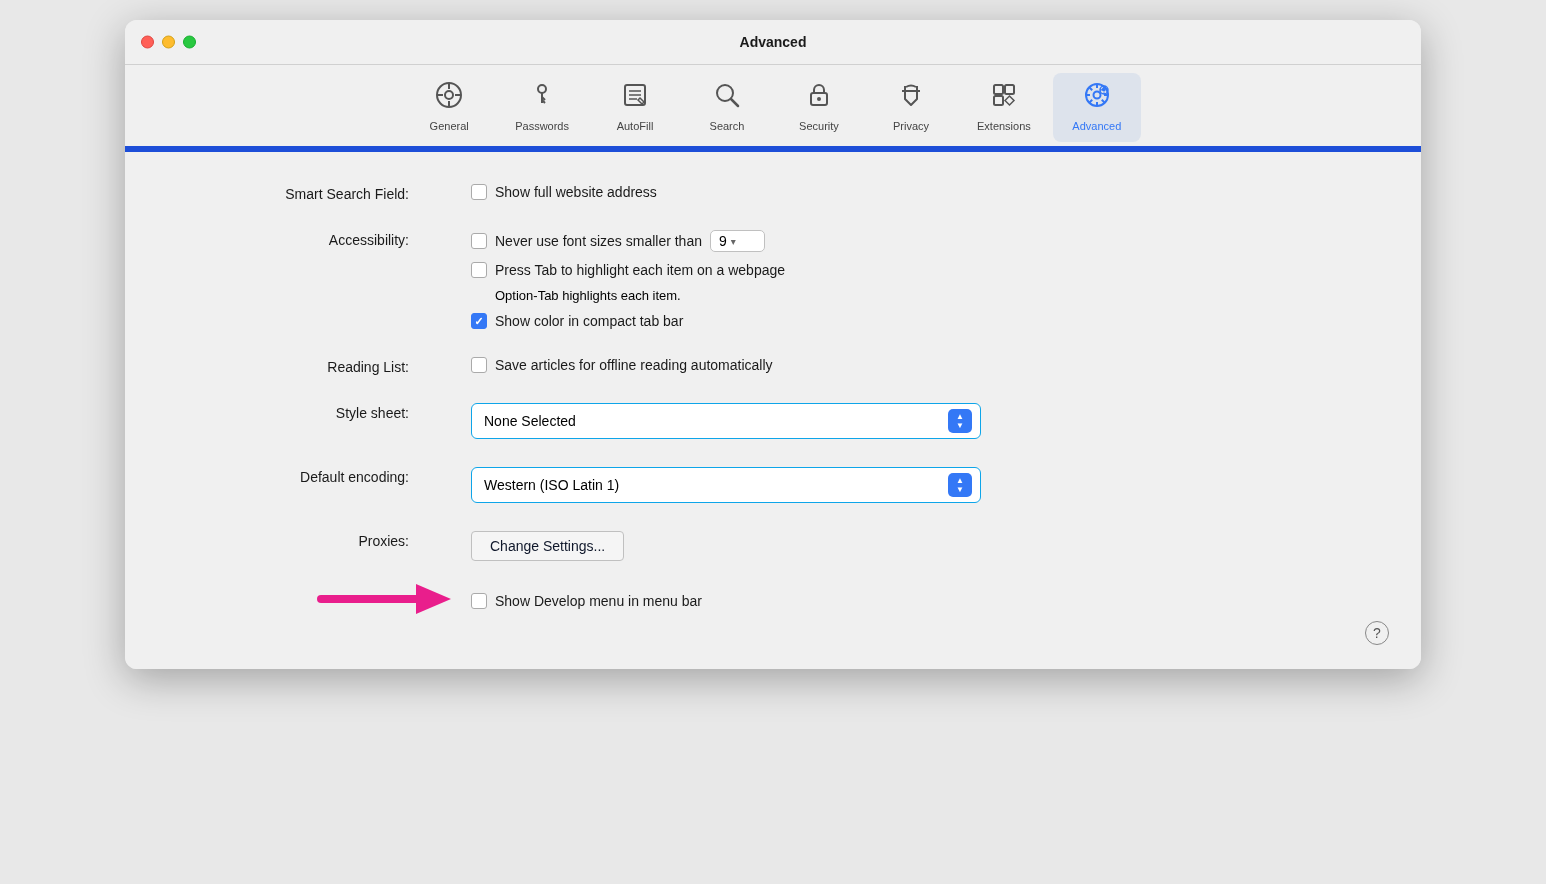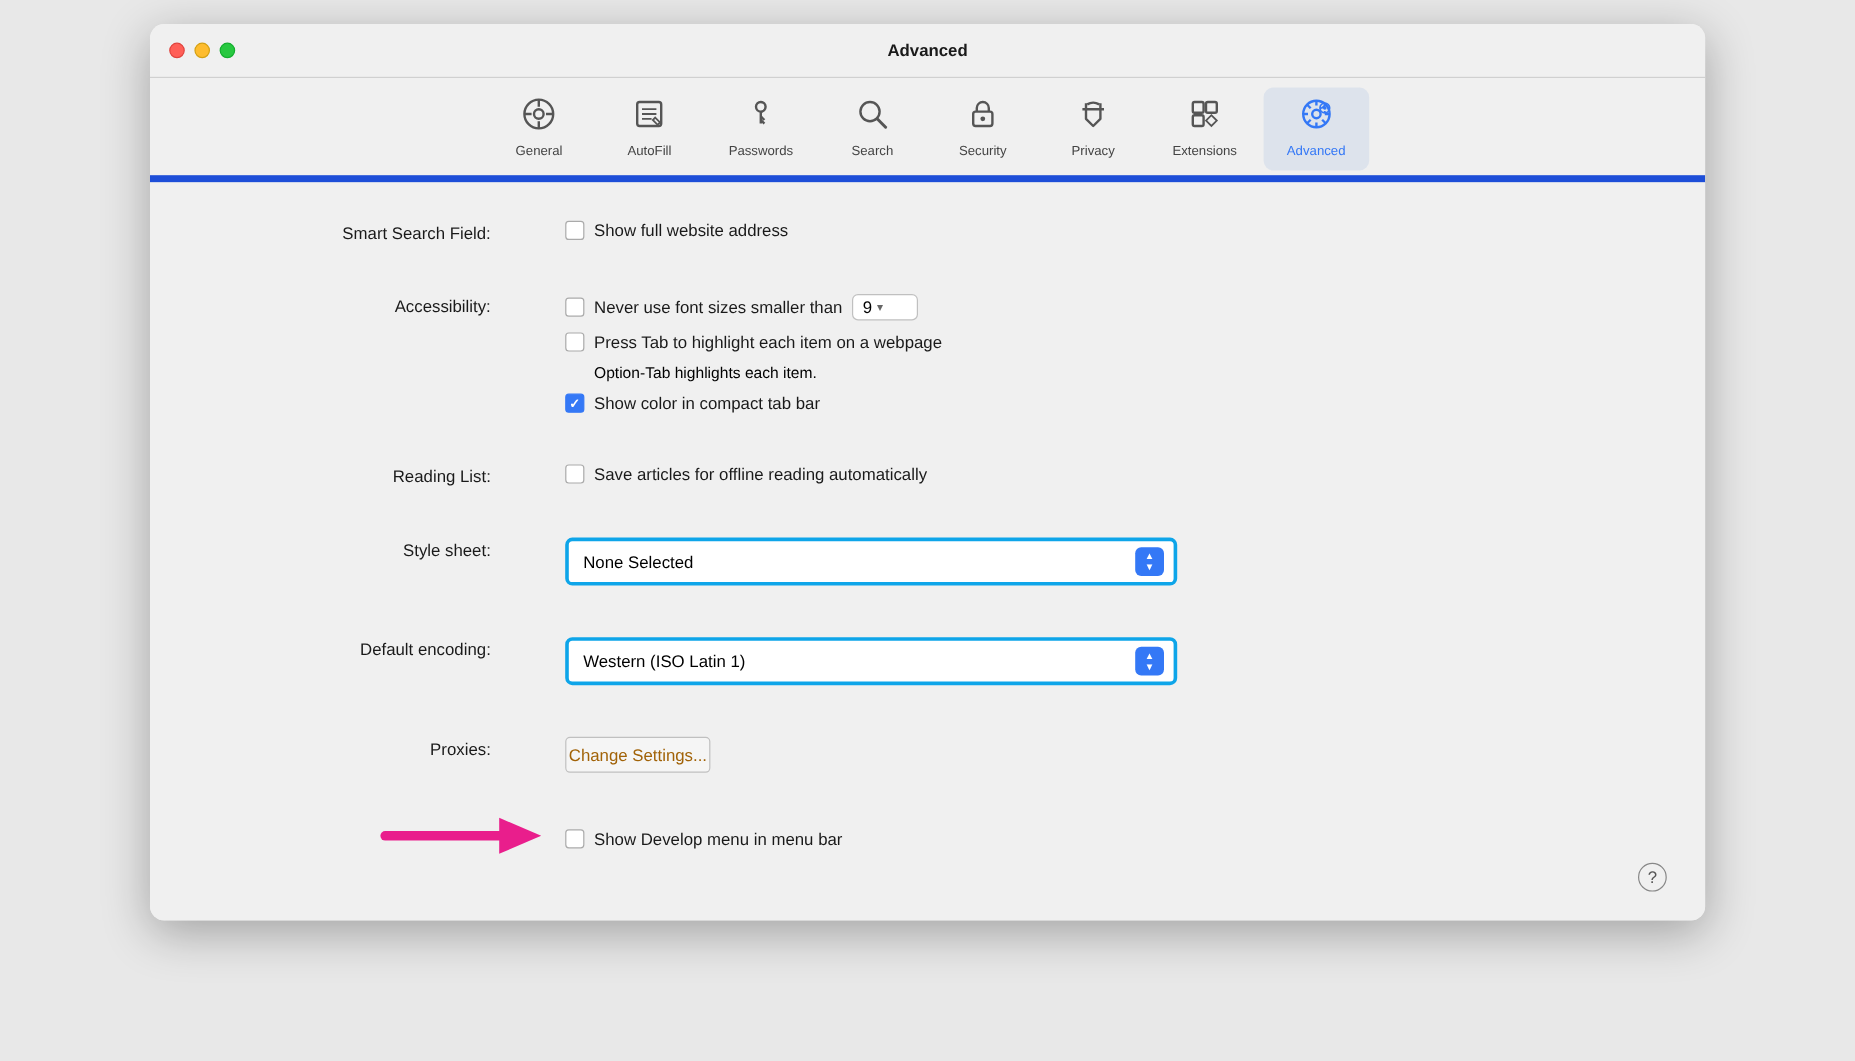--- a/index.html
+++ b/index.html
@@ -110,21 +110,21 @@
       font-weight: 500;
     }
 
     
     .content {
       flex: 1;
       padding: 32px 60px 32px 60px;
       background: #f0f0f0;
       display: flex;
       flex-direction: column;
-      gap: 15px;
+      gap: 0;
     }
 
     .settings-row {
       display: flex;
       align-items: flex-start;
       margin-bottom: 28px;
     }
 
     .row-label {
       width: 240px;
@@ -205,21 +205,21 @@
       color: #666;
       font-size: 10px;
     }
 
     
     .select-dropdown {
       display: flex;
       align-items: center;
       justify-content: space-between;
       background: white;
-      border: 3px solid #0ea5e9;
+      border: 1px solid #0ea5e9;
       border-radius: 6px;
       padding: 5px 8px 5px 12px;
       font-size: 14px;
       cursor: pointer;
       width: 510px;
     }
 
     .select-dropdown .select-arrow {
       width: 24px;
       height: 24px;
@@ -232,24 +232,24 @@
       font-size: 10px;
       flex-direction: column;
       gap: 1px;
     }
 
     
     .btn {
       background: #f5f5f5;
       border: 1px solid #c0c0c0;
       border-radius: 4px;
-      padding: 6px 2px;
+      padding: 6px 18px;
       font-size: 14px;
       cursor: pointer;
-      color: #a16207;
+      color: #0f172a;
     }
 
     
     .arrow-annotation {
       position: relative;
       display: flex;
       align-items: center;
     }
 
     .pink-arrow {
@@ -309,40 +309,40 @@
           <line x1="20" y1="14" x2="26" y2="14" stroke="#555" stroke-width="2"></line>
         </svg>
       </span>
       <span class="tab-label">General</span>
     </div>
 
 
     <div class="tab-item">
       <span class="tab-icon">
         <svg width="28" height="28" viewBox="0 0 28 28" fill="none">
+          <circle cx="14" cy="8" r="4" stroke="#555" stroke-width="2" fill="none"></circle>
+          <line x1="14" y1="12" x2="14" y2="22" stroke="#555" stroke-width="2"></line>
+          <line x1="14" y1="16" x2="17" y2="19" stroke="#555" stroke-width="2"></line>
+          <line x1="14" y1="19" x2="17" y2="22" stroke="#555" stroke-width="2"></line>
+        </svg>
+      </span>
+      <span class="tab-label">Passwords</span>
+    </div>
+
+    <div class="tab-item">
+      <span class="tab-icon">
+        <svg width="28" height="28" viewBox="0 0 28 28" fill="none">
           <rect x="4" y="4" width="20" height="20" rx="2" stroke="#555" stroke-width="2" fill="none"></rect>
           <line x1="8" y1="10" x2="20" y2="10" stroke="#555" stroke-width="1.5"></line>
           <line x1="8" y1="14" x2="20" y2="14" stroke="#555" stroke-width="1.5"></line>
           <line x1="8" y1="18" x2="16" y2="18" stroke="#555" stroke-width="1.5"></line>
           <path d="M19 17 L23 21 L21 23 L17 19 Z" stroke="#555" stroke-width="1.5" fill="none"></path>
         </svg>
       </span>
       <span class="tab-label">AutoFill</span>
-    </div>
-
-    <div class="tab-item">
-      <span class="tab-icon">
-        <svg width="28" height="28" viewBox="0 0 28 28" fill="none">
-          <circle cx="14" cy="8" r="4" stroke="#555" stroke-width="2" fill="none"></circle>
-          <line x1="14" y1="12" x2="14" y2="22" stroke="#555" stroke-width="2"></line>
-          <line x1="14" y1="16" x2="17" y2="19" stroke="#555" stroke-width="2"></line>
-          <line x1="14" y1="19" x2="17" y2="22" stroke="#555" stroke-width="2"></line>
-        </svg>
-      </span>
-      <span class="tab-label">Passwords</span>
     </div>
 
     <div class="tab-item">
       <span class="tab-icon">
         <svg width="28" height="28" viewBox="0 0 28 28" fill="none">
           <circle cx="12" cy="12" r="8" stroke="#555" stroke-width="2" fill="none"></circle>
           <line x1="18" y1="18" x2="25" y2="25" stroke="#555" stroke-width="2.5" stroke-linecap="round"></line>
         </svg>
       </span>
       <span class="tab-label">Search</span>

